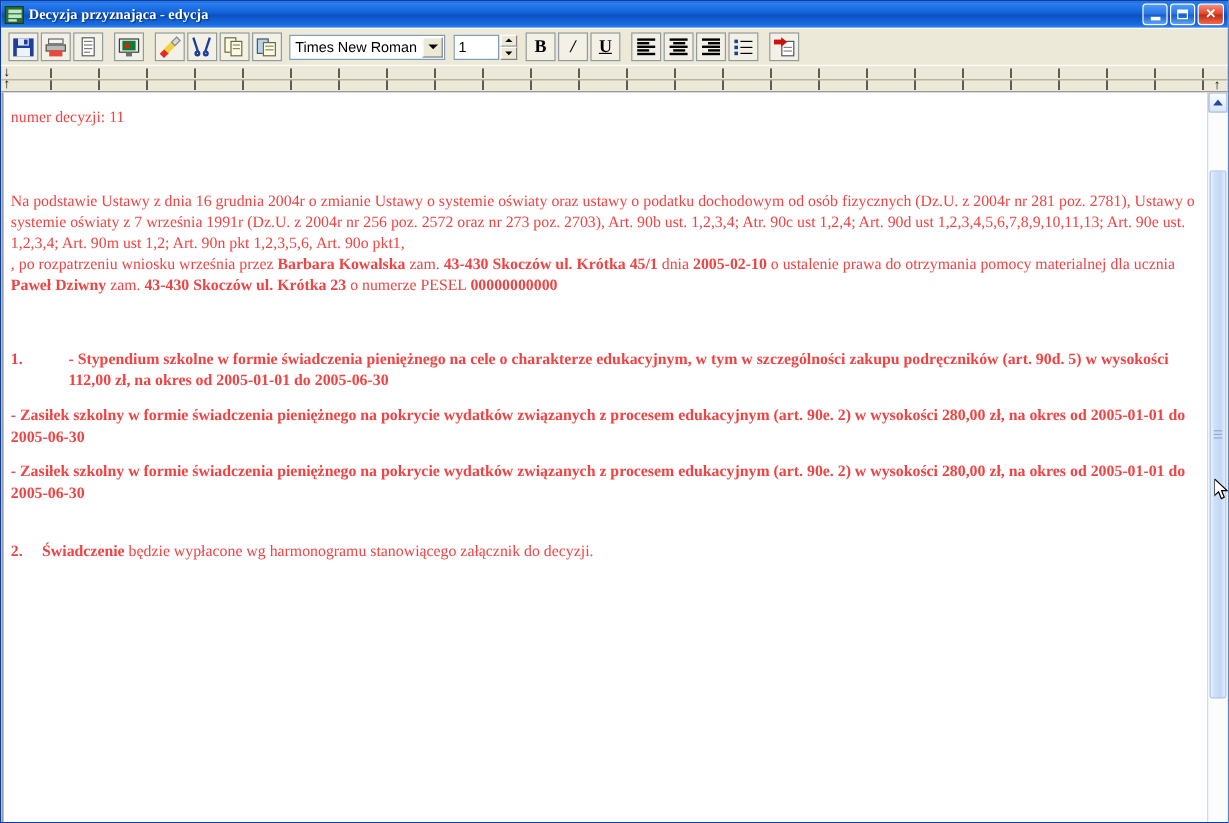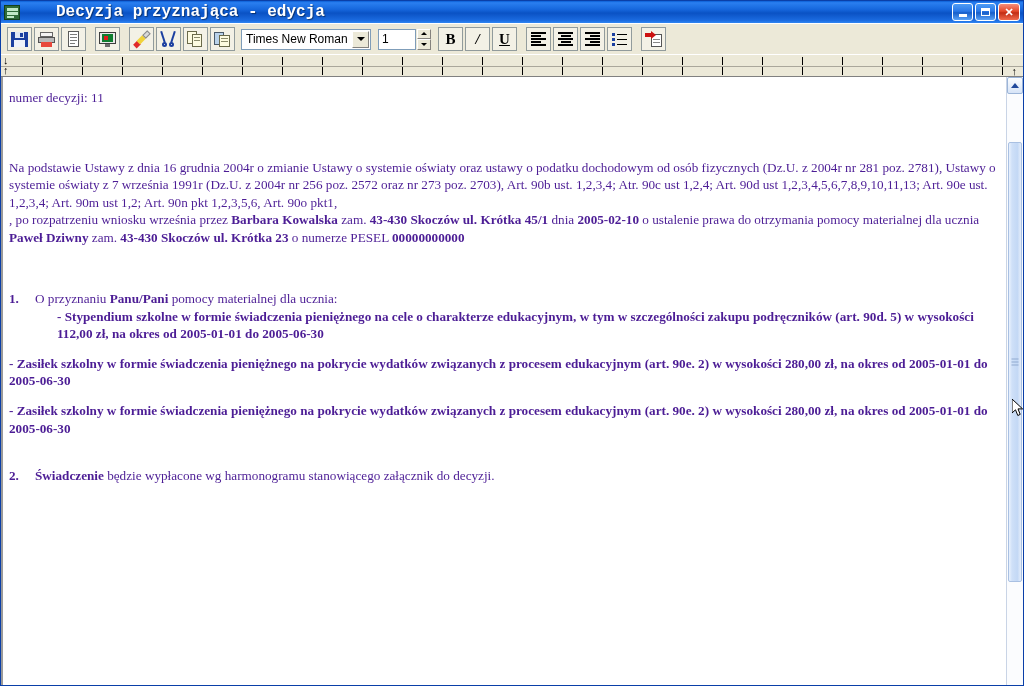--- a/index.html
+++ b/index.html
@@ -35,25 +35,24 @@
     position: relative; flex: 0 0 16px;
     overflow: hidden;
   }
   .title-icon i {
     position: absolute; display:block; background:#bfe8c6;
   }
   .title-icon i:nth-child(1){left:2px;top:2px;width:11px;height:3px;}
   .title-icon i:nth-child(2){left:2px;top:6px;width:11px;height:3px;}
   .title-icon i:nth-child(3){left:2px;top:10px;width:7px;height:2px;}
   .title-text {
-    color: #ffffff; font-size: 16px; font-weight: bold;
+    color: #ffffff; font-size: 12px; font-weight: bold;
     text-shadow: 1px 1px 1px rgba(0,0,0,0.45);
     white-space: nowrap; letter-spacing: 0px;
-    font-family: Liberation Mono, monospace;
-    margin-left: 32px;
+    font-family: Liberation Serif, serif;
   }
   .win-btns { margin-left: auto; display: flex; gap: 2px; padding-right: 1px; }
   .wb {
     width: 21px; height: 18px; border-radius: 3px;
     border: 1px solid #ffffff; position: relative;
     display: flex; align-items: center; justify-content: center;
     cursor: default;
   }
   .wb.min, .wb.max {
     background: linear-gradient(to bottom, #4e9cf5 0%, #2a78e8 45%, #185ec9 55%, #5ba3f7 100%);
@@ -257,21 +256,21 @@
     overflow: hidden;
   }
   .page {
     flex: 1 1 auto;
     background: #fff;
     padding: 12px 10px 0 6px;
     overflow: hidden;
     font-family: "Liberation Serif", serif;
     font-size: 13.2px;
     line-height: 1.33;
-    color: #4c1d95;
+    color: #ef4444;
     border-left: 2px solid #9a9a9a;
   }
   .p { margin: 0; }
   .spacer-sm { height: 12px; }
   .spacer-md { height: 22px; }
   .spacer-lg { height: 30px; }
   .heading {
     text-align: center;
     font-weight: bold;
     font-size: 23px;
@@ -565,21 +564,20 @@
       <div class="body-p">
         <span>, po rozpatrzeniu wniosku września przez </span><b>Barbara Kowalska</b><span> zam. </span><b>43-430 Skoczów ul. Krótka 45/1</b><span> dnia </span><b>2005-02-10</b><span> o ustalenie prawa do otrzymania pomocy materialnej dla  ucznia </span><b>Paweł Dziwny</b><span> zam. </span><b>43-430 Skoczów ul. Krótka 23</b><span> o numerze PESEL </span><b>00000000000</b>
       </div>
 
       <div class="spacer-md"></div>
       <div class="spacer-md"></div>
 
       <div class="li">
         <div class="num">1.</div>
         <div class="txt">
-          <div><span>O przyznaniu </span><b>Panu/Pani</b><span>  pomocy materialnej dla ucznia:</span></div>
           <div class="indent2"><b>- Stypendium szkolne w formie świadczenia pieniężnego na cele o charakterze edukacyjnym, w tym w szczególności zakupu podręczników (art. 90d. 5) w wysokości 112,00 zł, na okres od 2005-01-01 do 2005-06-30</b></div>
         </div>
       </div>
 
       <div class="spacer-sm"></div>
       <div class="body-p"><b>- Zasiłek szkolny w formie świadczenia pieniężnego na pokrycie wydatków związanych z procesem edukacyjnym (art. 90e. 2) w wysokości 280,00 zł, na okres od 2005-01-01 do 2005-06-30</b></div>
       <div class="spacer-sm"></div>
       <div class="body-p"><b>- Zasiłek szkolny w formie świadczenia pieniężnego na pokrycie wydatków związanych z procesem edukacyjnym (art. 90e. 2) w wysokości 280,00 zł, na okres od 2005-01-01 do 2005-06-30</b></div>
 
       <div class="spacer-lg"></div>

